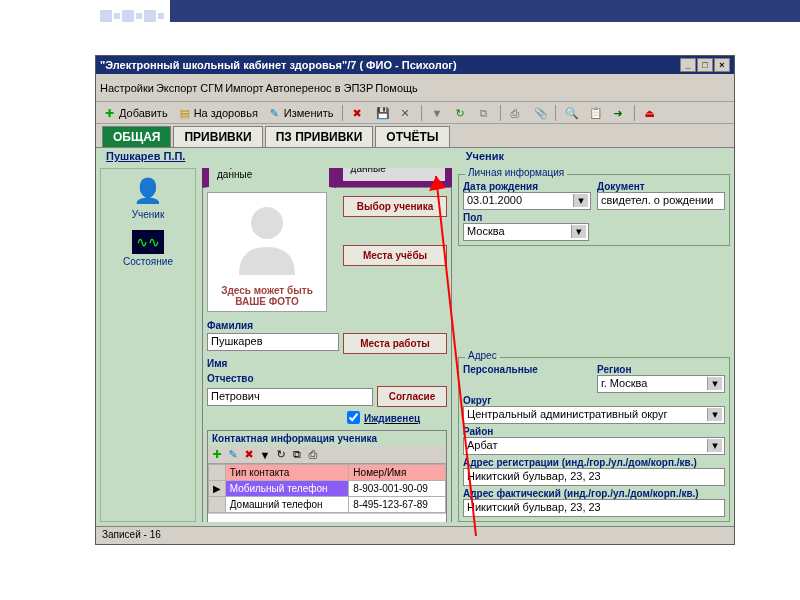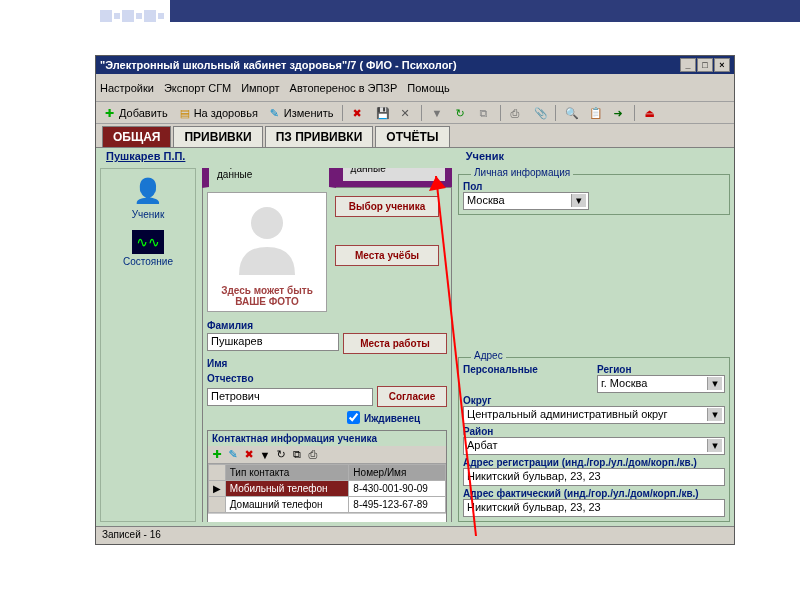--- a/index.html
+++ b/index.html
@@ -62,21 +62,21 @@
     line-height: 12px;
     color: #000;
     cursor: pointer;
   }
   .menubar {
     background: #d4d0c8;
     height: 28px;
     display: flex;
     align-items: center;
     padding: 12px 4px;
-    gap: 10px;
+    gap: 2px;
     border-bottom: 1px solid #a0a0a0;
   }
   .menubar span { cursor: pointer; }
   .toolbar {
     background: #d4d0c8;
     height: 22px;
     display: flex;
     align-items: center;
     padding: 0 4px;
     gap: 2px;
@@ -111,21 +111,21 @@
     padding: 3px 10px;
     border: 1px solid #808080;
     border-bottom: none;
     background: #e8e8e0;
     margin-right: 2px;
     font-weight: bold;
     font-size: 12px;
     cursor: pointer;
   }
   .module-tab.active {
-    background: #7f1d1d;
+    background: #15803d;
     color: #fff;
   }
   .breadcrumb {
     padding: 2px 10px;
     color: #001b7a;
     font-weight: bold;
     text-decoration: underline;
   }
   .breadcrumb .bc-right { float: right; margin-right: 220px; }
   .content {
@@ -215,21 +215,21 @@
     color: #a04040;
     font-weight: bold;
     font-size: 10px;
     text-align: center;
     padding-bottom: 4px;
     position: relative;
   }
   .photo-box svg { position: absolute; top: 4px; }
   .action-btns {
     position: absolute;
-    left: 128px;
+    left: 136px;
     top: 4px;
     display: flex;
     flex-direction: column;
     gap: 28px;
   }
   .action-btn {
     width: 104px;
     padding: 4px;
     background: #e8e8e0;
     border: 1px solid #a04040;
@@ -273,21 +273,21 @@
   .checkbox-row input { margin: 0; }
   .groupbox {
     border: 1px solid #7a9a7a;
     padding: 4px;
     position: relative;
     margin-top: 6px;
   }
   .groupbox .gtitle {
     position: absolute;
     top: -8px;
-    left: 12px;
+    left: 6px;
     background: #c4dcc4;
     padding: 0 3px;
     font-size: 10px;
     color: #001b7a;
   }
   .fieldrow {
     display: flex;
     gap: 6px;
   }
   .fieldcol {
@@ -328,29 +328,29 @@
     border-collapse: collapse;
     background: #fff;
     font-size: 10px;
   }
   .contact-grid th, .contact-grid td {
     border: 1px solid #b0b0b0;
     padding: 2px 4px;
     text-align: left;
   }
   .contact-grid th {
-    background: #a3a3a3;
+    background: #fca5a5;
     font-weight: normal;
   }
   .contact-grid th.rowhdr {
     width: 14px;
     background: #d4d0c8;
   }
   .contact-grid td.sel {
-    background: #7f1d1d;
+    background: #8b5cf6;
     color: #fff;
   }
   .statusbar {
     height: 18px;
     background: #d4d0c8;
     border-top: 1px solid #808080;
     padding: 2px 6px;
     font-size: 10px;
   }
   .photo-wrap {
@@ -502,21 +502,21 @@
             <div class="action-btn" style="width:104px">Места работы</div>
           </div>
 
           <div class="flabel">Имя</div>
 
           <div class="flabel">Отчество</div>
           <div style="display:flex;gap:4px;align-items:center;">
             <div class="finput" style="flex:1">Петрович</div>
             <div class="action-btn" style="width:70px">Согласие</div>
           </div>
-          <div class="checkbox-row" style="margin-left:140px;">
+          <div class="checkbox-row" style="margin-left:140px;text-decoration:underline;">
             <input type="checkbox" checked="" style="">
             <span class="flabel">Иждивенец</span>
           </div>
 
           <div class="contact-panel">
             <div class="contact-title">Контактная информация ученика</div>
             <div class="mini-toolbar">
               <span style="color:#0a0">✚</span>
               <span style="color:#08c">✎</span>
               <span style="color:#c00">✖</span>
@@ -528,39 +528,49 @@
             <table class="contact-grid">
               <tbody>
                   <tr>
                 <th class="rowhdr"></th>
                 <th>Тип контакта</th>
                 <th>Номер/Имя</th>
               </tr>
               <tr>
                 <th class="rowhdr">▶</th>
                 <td class="sel">Мобильный телефон</td>
-                <td>8-430-001-90-09</td>
+                <td>8-903-001-90-09</td>
               </tr>
               <tr>
                 <th class="rowhdr"></th>
                 <td>Домашний телефон</td>
                 <td>8-495-123-67-89</td>
               </tr>
             </tbody>
               </table>
             <div style="height:20px;background:#fff;border-top:1px solid #ccc"></div>
 
           </div>
         </div>
 
       </div>
 
       <div class="right-col">
         <div class="groupbox">
           <div class="gtitle">Личная информация</div>
+          <div class="fieldrow">
+            <div class="fieldcol">
+              <div class="flabel">Дата рождения</div>
+              <div class="finput combo">03.01.2000</div>
+            </div>
+            <div class="fieldcol">
+              <div class="flabel">Документ</div>
+              <div class="finput">свидетел. о рождении</div>
+            </div>
+          </div>
           <div class="fieldrow">
             <div class="fieldcol" style="max-width:48%">
               <div class="flabel">Пол</div>
               <div class="finput combo">Москва</div>
             </div>
           </div>
         </div>
 
         <div style="flex:1"></div>
 

